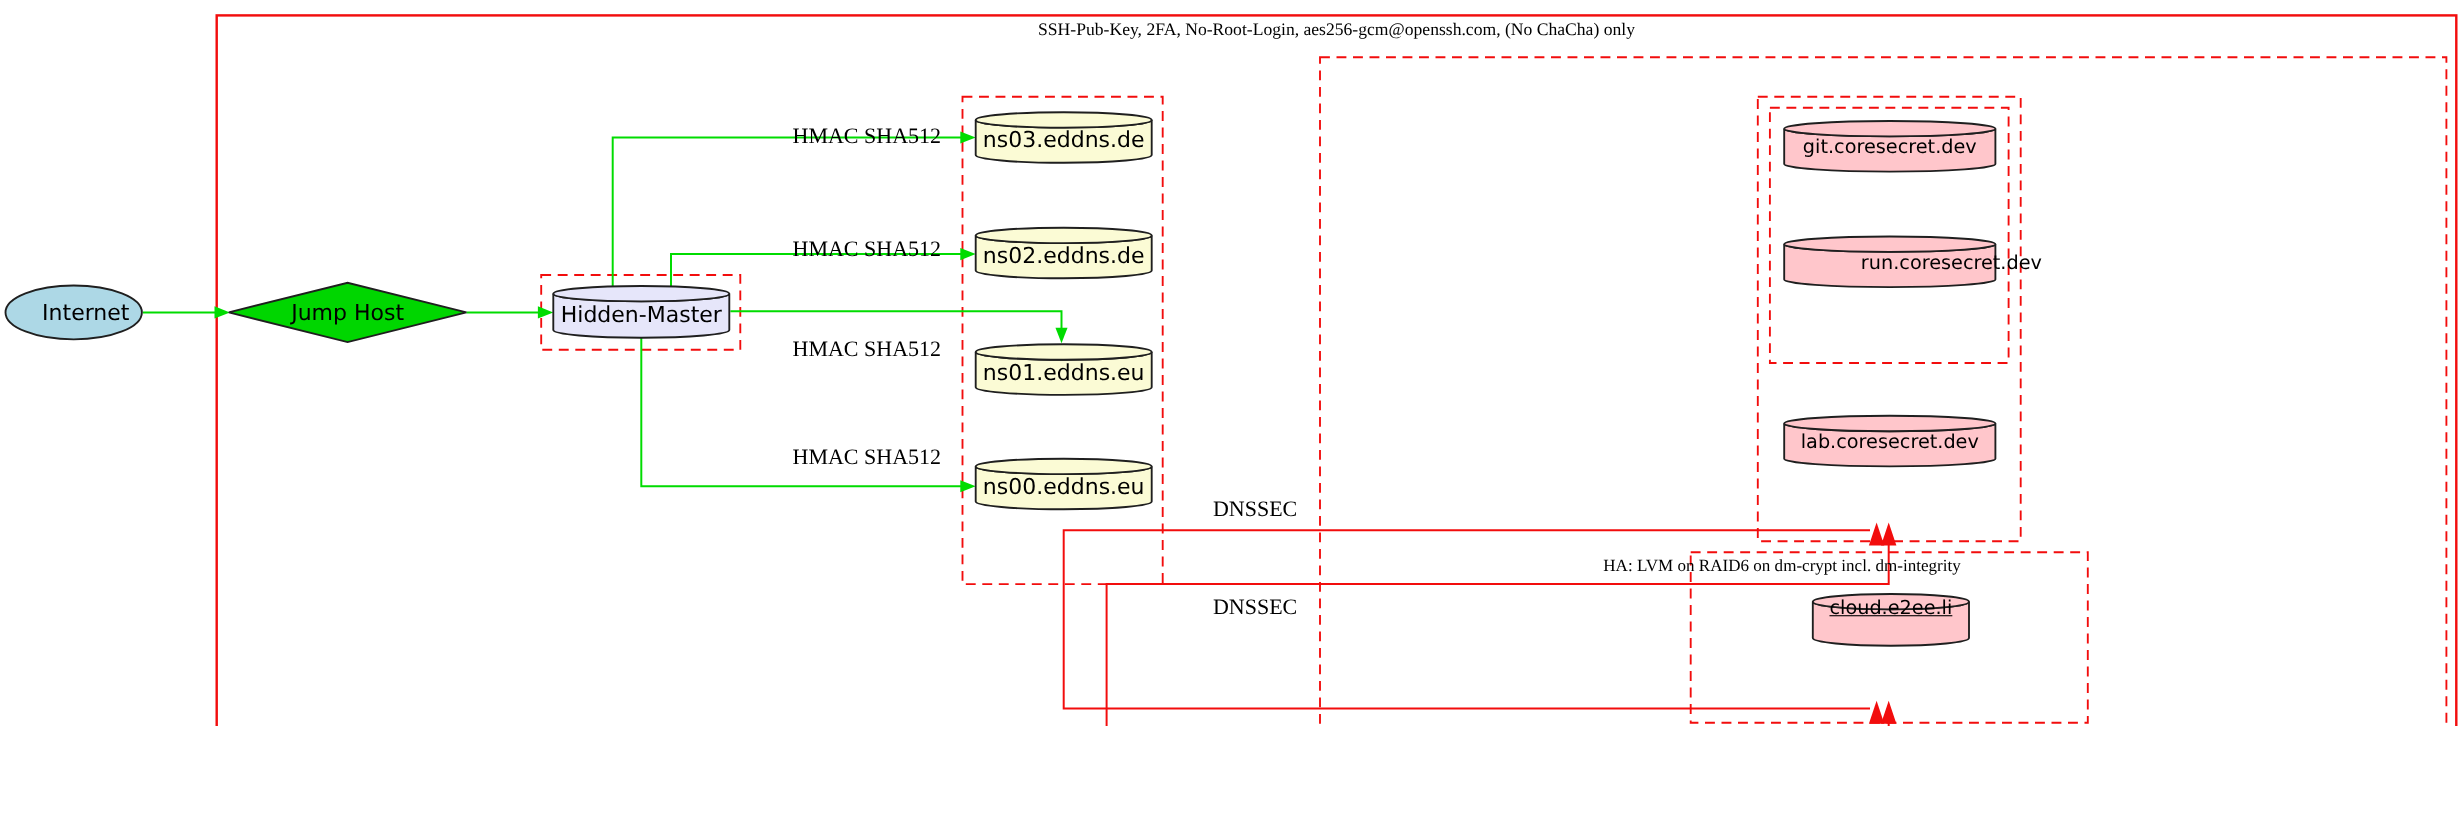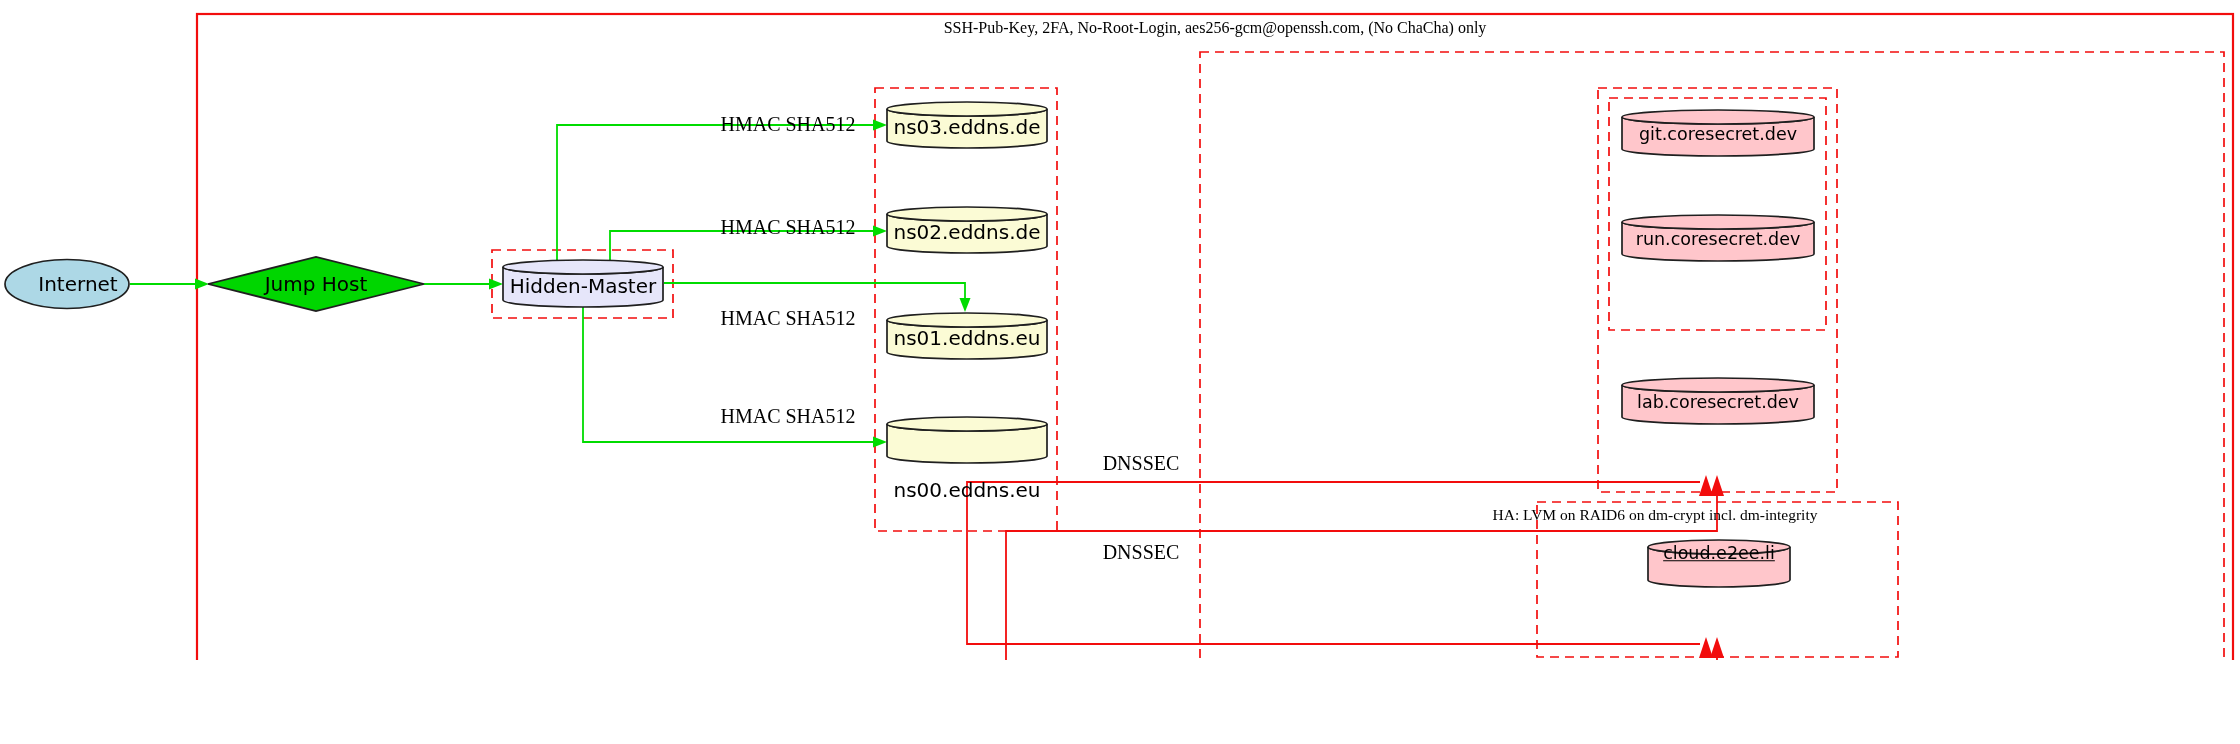--- a/index.html
+++ b/index.html
@@ -98,35 +98,35 @@
     </g>
     <g>
       <path d="M1648,547 L1648,580 A71,7 0 0 0 1790,580 L1790,547 A71,7 0 0 1 1648,547 Z" fill="#ffc6cb" stroke="#1f1f1f" stroke-width="1.7"></path>
       <ellipse cx="1719" cy="547" rx="71" ry="7" fill="#ffc6cb" stroke="#1f1f1f" stroke-width="1.7"></ellipse>
     </g>
 
     <ellipse cx="968" cy="713" rx="75" ry="24.5" fill="#add8e6" stroke="#1f1f1f" stroke-width="1.7"></ellipse>
   </svg>
 
   <div class="lbl serif fs16" style="left:1215px;top:28px;">SSH-Pub-Key, 2FA, No-Root-Login, aes256-gcm@openssh.com, (No ChaCha) only</div>
-  <div class="lbl serif fs155" style="left:1655px;top:515px;font-family:Liberation Serif, serif;">HA: LVM on RAID6 on dm-crypt incl. dm-integrity</div>
+  <div class="lbl serif fs155" style="left:1620px;top:515px;font-family:Liberation Serif, serif;">HA: LVM on RAID6 on dm-crypt incl. dm-integrity</div>
 
   <div class="lbl serif fs20" style="left:775px;top:124px;">HMAC SHA512</div>
   <div class="lbl serif fs20" style="left:775px;top:227px;">HMAC SHA512</div>
   <div class="lbl serif fs20" style="left:775px;top:318px;">HMAC SHA512</div>
   <div class="lbl serif fs20" style="left:775px;top:416px;">HMAC SHA512</div>
   <div class="lbl serif fs20" style="left:1128px;top:463px;">DNSSEC</div>
   <div class="lbl serif fs20" style="left:1128px;top:552px;">DNSSEC</div>
 
   <div class="lbl sans" style="left:78px;top:284px;">Internet</div>
   <div class="lbl sans" style="left:316px;top:284px;">Jump Host</div>
   <div class="lbl sans" style="left:583px;top:286px;">Hidden-Master</div>
   <div class="lbl sans" style="left:967px;top:127px;">ns03.eddns.de</div>
   <div class="lbl sans" style="left:967px;top:232px;">ns02.eddns.de</div>
   <div class="lbl sans" style="left:967px;top:338px;">ns01.eddns.eu</div>
-  <div class="lbl sans" style="left:967px;top:442px;margin-top:48px;">ns00.eddns.eu</div>
+  <div class="lbl sans" style="left:967px;top:442px;">ns00.eddns.eu</div>
   <div class="lbl sans-sm" style="left:1718px;top:135px;">git.coresecret.dev</div>
-  <div class="lbl sans-sm" style="left:1718px;top:240px;">run.coresecret.dev</div>
+  <div class="lbl sans-sm" style="left:1774px;top:240px;">run.coresecret.dev</div>
   <div class="lbl sans-sm" style="left:1718px;top:403px;">lab.coresecret.dev</div>
   <div class="lbl sans-sm" style="left:1719px;top:554px;text-decoration:underline;">cloud.e2ee.li</div>
   <div class="lbl sans" style="left:967px;top:713px;">TLS/HTTPS</div>
 
 </div>
 
 </body></html>

